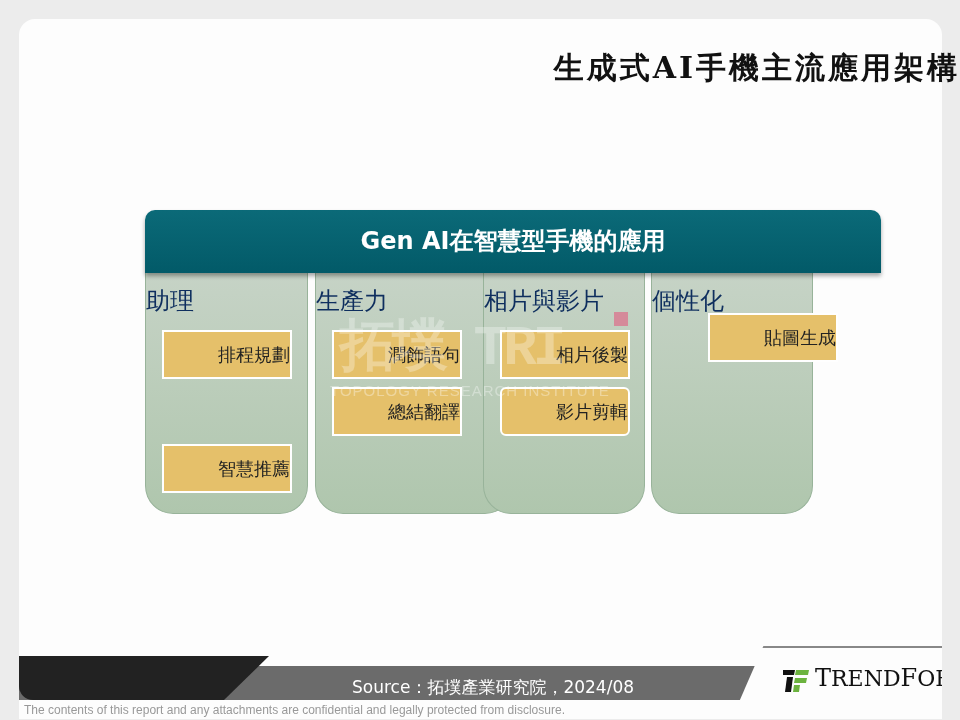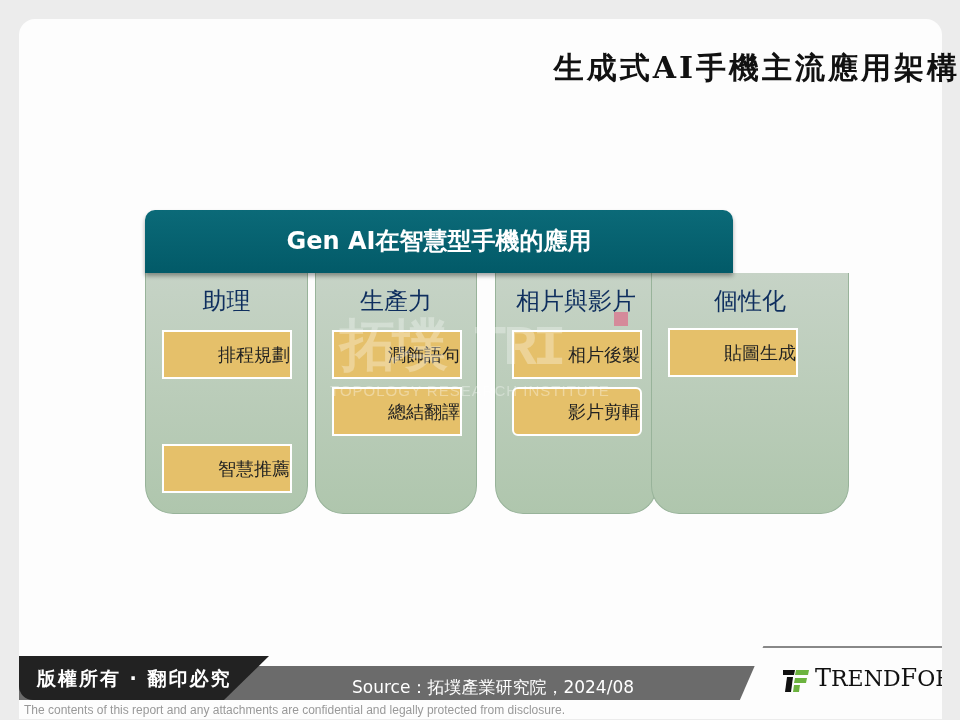--- a/index.html
+++ b/index.html
@@ -11,35 +11,35 @@
     position:absolute; left:19px; top:19px; width:923px; height:700px;
     background:#fdfdfd; border-radius:16px 16px 0 0;
   }
   .title {
     position:absolute; left:0; top:48px; width:960px; text-align:right;
     font-family:"DejaVu Serif", "Liberation Serif", serif;
     font-size:30px; font-weight:bold; color:#111; letter-spacing:3px;
   }
   .diagram { position:absolute; left:145px; top:210px; width:668px; height:305px; }
   .header-bar {
-    position:absolute; left:0; top:0; width:588px; height:63px;
+    position:absolute; left:0; top:0; width:736px; height:63px;
     background:linear-gradient(#0b6a78, #025a68);
     border-radius:10px 10px 0 0;
     box-shadow:0 3px 4px rgba(0,0,0,0.35);
     color:#fff; font-size:24px; font-weight:bold; text-align:center; line-height:63px;
     z-index:2;
   }
   .col {
     position:absolute; top:63px; height:240px;
     background:linear-gradient(#c6d3c6, #afc6ad);
     border:1px solid #98b39a; border-top:none;
     border-radius:0 0 28px 28px;
   }
   .col-title {
-    position:absolute; top:12px; left:0; width:100%; text-align:center;
+    position:absolute; top:12px; left:0; width:100%; 
     font-size:24px; color:#0e2e5e;
   }
   .item {
     position:absolute; left:16px; width:126px; height:45px;
     background:#e5c06a; border:2px solid #fff;
     text-align:right; line-height:45px; font-size:18px; color:#222;
   }
   .watermark {
     position:absolute; left:330px; top:300px; width:320px; height:110px;
     pointer-events:none; z-index:3;
@@ -93,48 +93,47 @@
 
 <div class="diagram">
   <div class="header-bar">Gen AI在智慧型手機的應用</div>
 
   <div class="col" style="left:0; width:161px;">
     <div class="col-title">助理</div>
     <div class="item" style="top:57px;">排程規劃</div>
     <div class="item" style="top:171px;">智慧推薦</div>
   </div>
 
-  <div class="col" style="left:170px; width:160px;">
+  <div class="col" style="left:170px; width:160px;padding-left:36px;">
     <div class="col-title">生產力</div>
     <div class="item" style="top:57px;">潤飾語句</div>
     <div class="item" style="top:114px;">總結翻譯</div>
   </div>
 
-  <div class="col" style="left:338px; width:160px;margin-left:12px;">
+  <div class="col" style="left:338px; width:160px;">
     <div class="col-title">相片與影片</div>
     <div class="item" style="top:57px;">相片後製</div>
     <div class="item" style="top:114px;border-radius:6px;">影片剪輯</div>
   </div>
 
-  <div class="col" style="left:506px; width:160px;padding-left:36px;">
+  <div class="col" style="left:506px; width:160px;">
     <div class="col-title">個性化</div>
-    <div class="item" style="top:55px;">貼圖生成</div>
+    <div class="item" style="top:40px;margin-left:40px;">貼圖生成</div>
   </div>
 </div>
 
 <div class="watermark">
   <div class="wm-big">拓墣 TRI</div>
   <div class="wm-dot"></div>
   <div class="wm-small">TOPOLOGY RESEARCH INSTITUTE</div>
 </div>
 
 <div class="footer">
   <div class="footer-grey"></div>
   <div class="footer-black"></div>
-  <div class="copyright">版權所有 · 翻印必究</div>
   <div class="source">Source：拓墣產業研究院，2024/08</div>
   <div class="logo-area">
     <svg class="logo-mark" viewBox="0 0 26 22">
       <polygon points="0,0 12,0 11,5 0,5" fill="#111"></polygon>
       <polygon points="4,7 10,7 8,22 2,22" fill="#111"></polygon>
       <polygon points="13,0 26,0 25,5 12,5" fill="#6cb33f"></polygon>
       <polygon points="12,8 24,8 23,13 11,13" fill="#6cb33f"></polygon>
       <polygon points="11,15 17,15 16,22 10,22" fill="#6cb33f"></polygon>
     </svg>
     <div class="logo-text">

